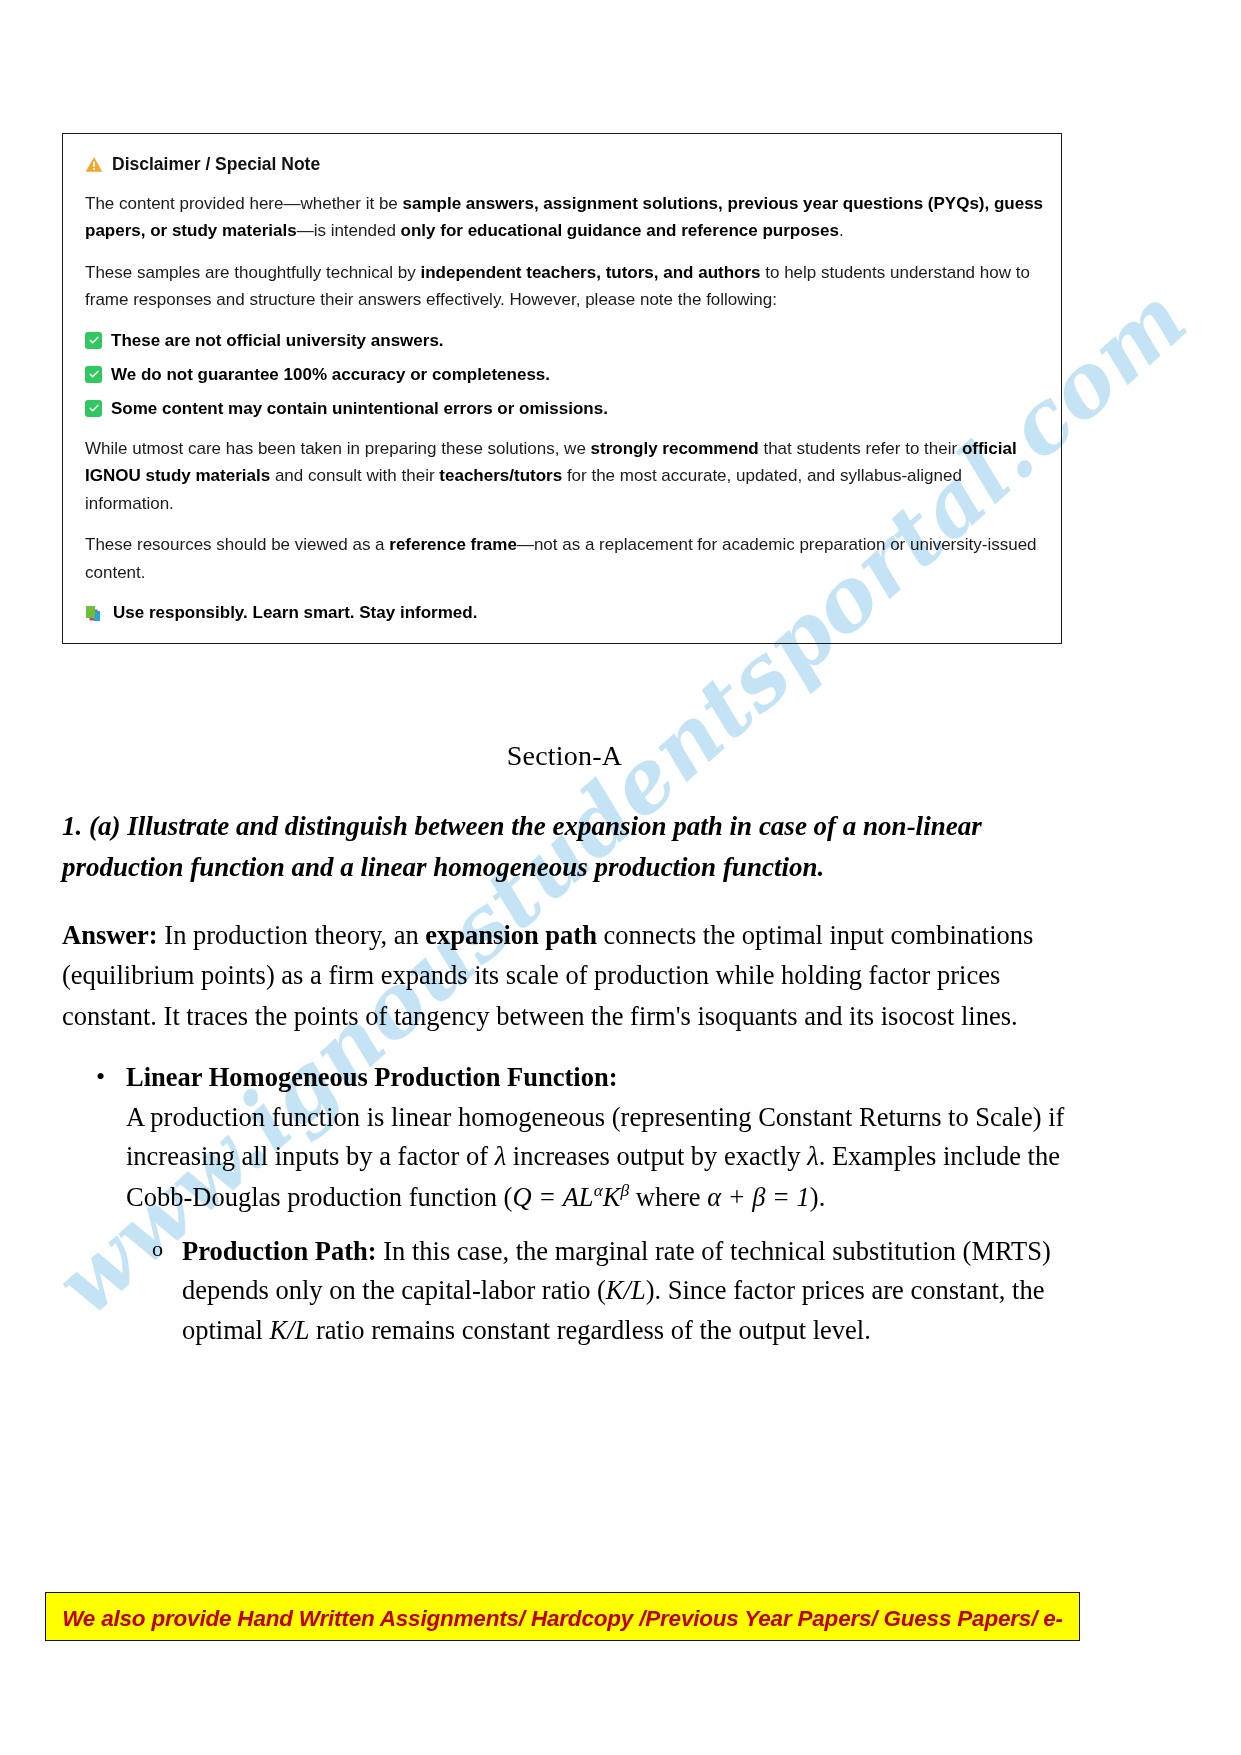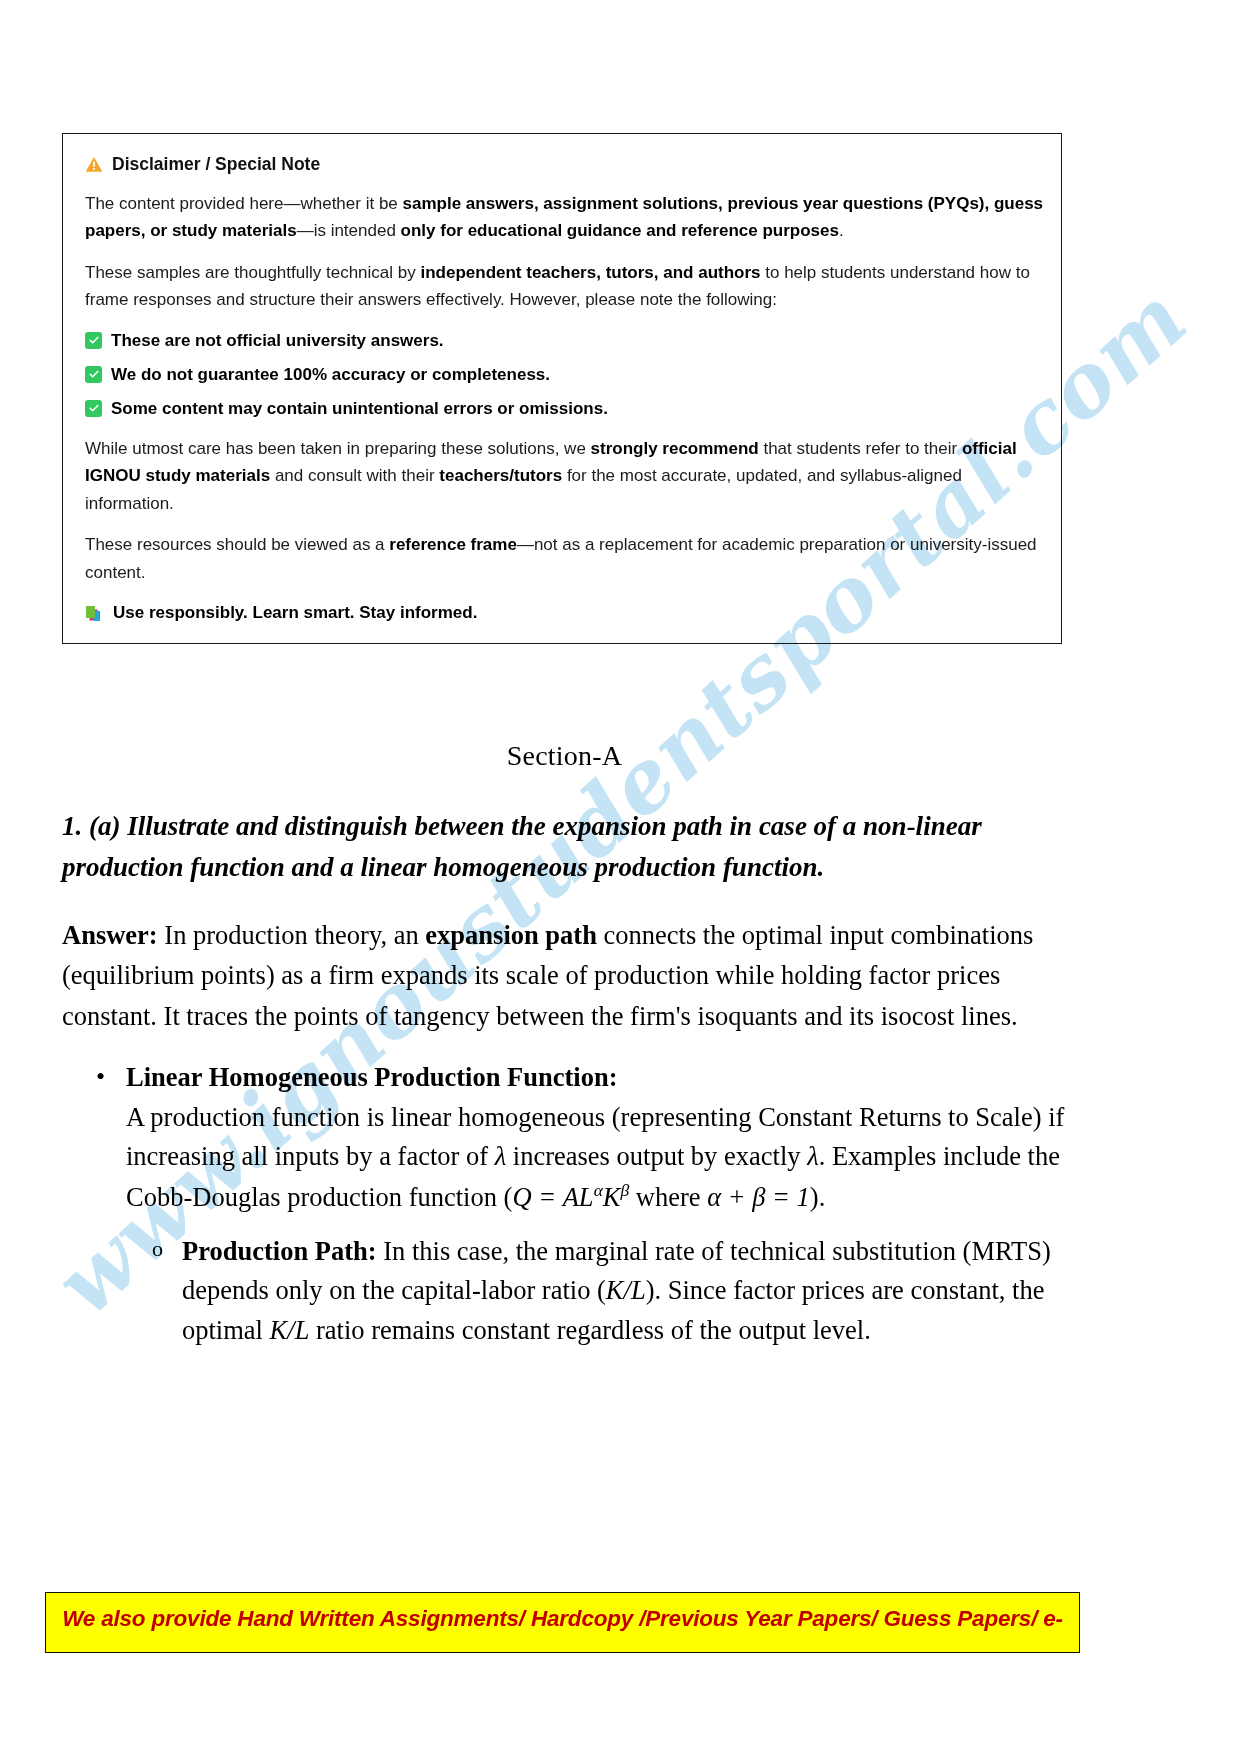--- a/index.html
+++ b/index.html
@@ -204,21 +204,21 @@
 
   
   .footer-banner {
     position: absolute;
     left: 45px;
     top: 1592px;
     width: 1035px;
     box-sizing: border-box;
     background: #ffff00;
     border: 1.5px solid #111;
-    padding: 10px 16px 16px 16px;
+    padding: 10px 16px 4px 16px;
     text-align: center;
     z-index: 12;
     font-family: "Liberation Sans", sans-serif;
   }
   .footer-line {
     font-size: 22.5px;
     font-style: italic;
     font-weight: 700;
     color: #c00000;
     line-height: 1.45;

